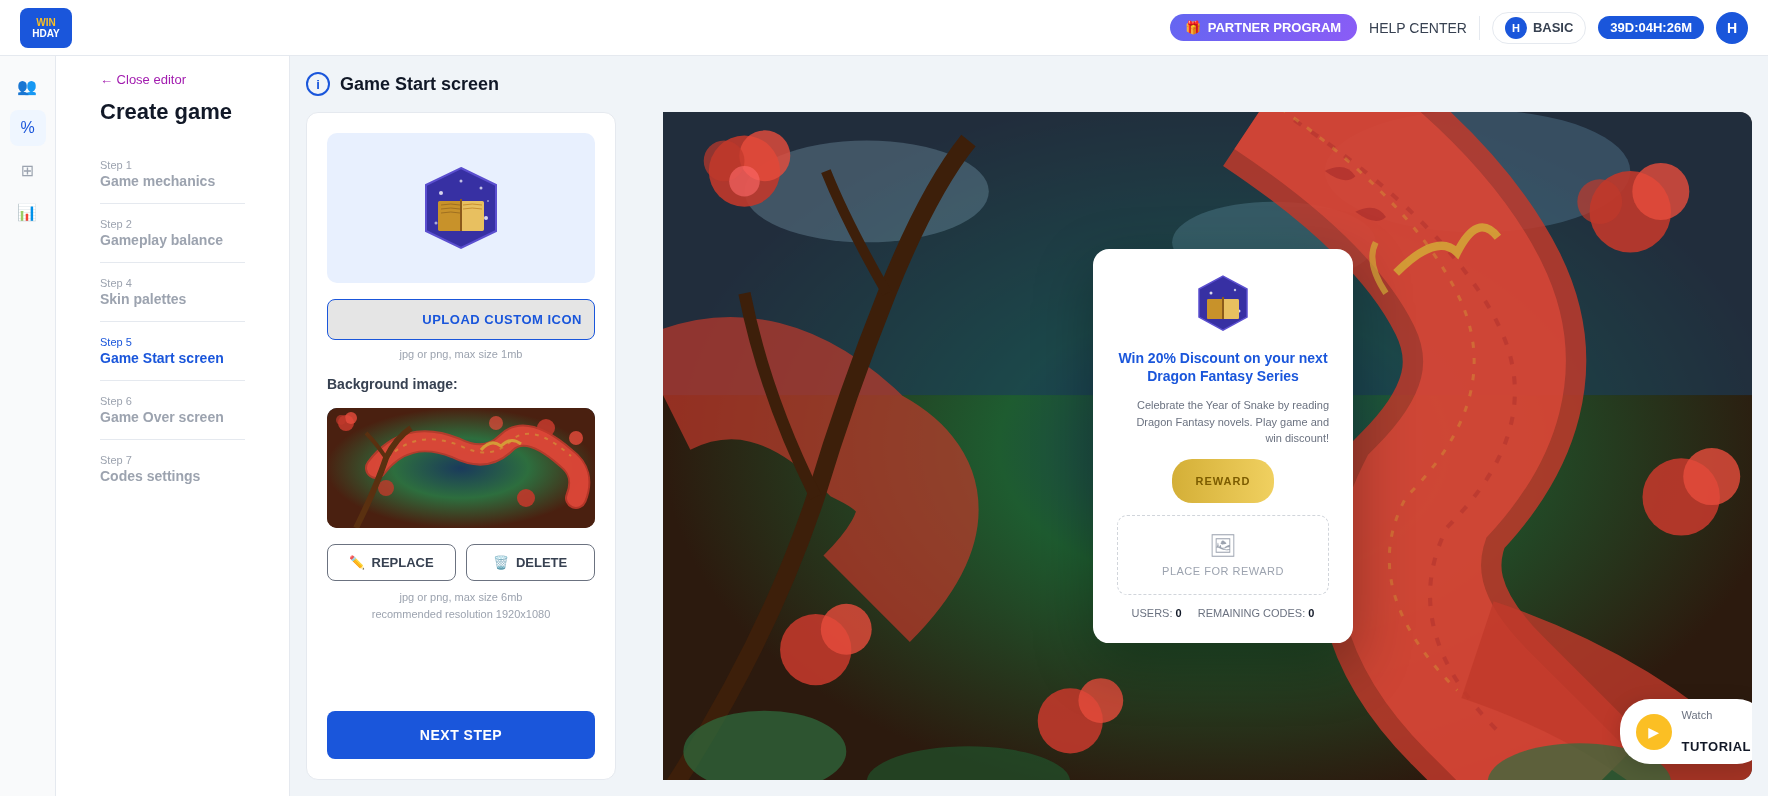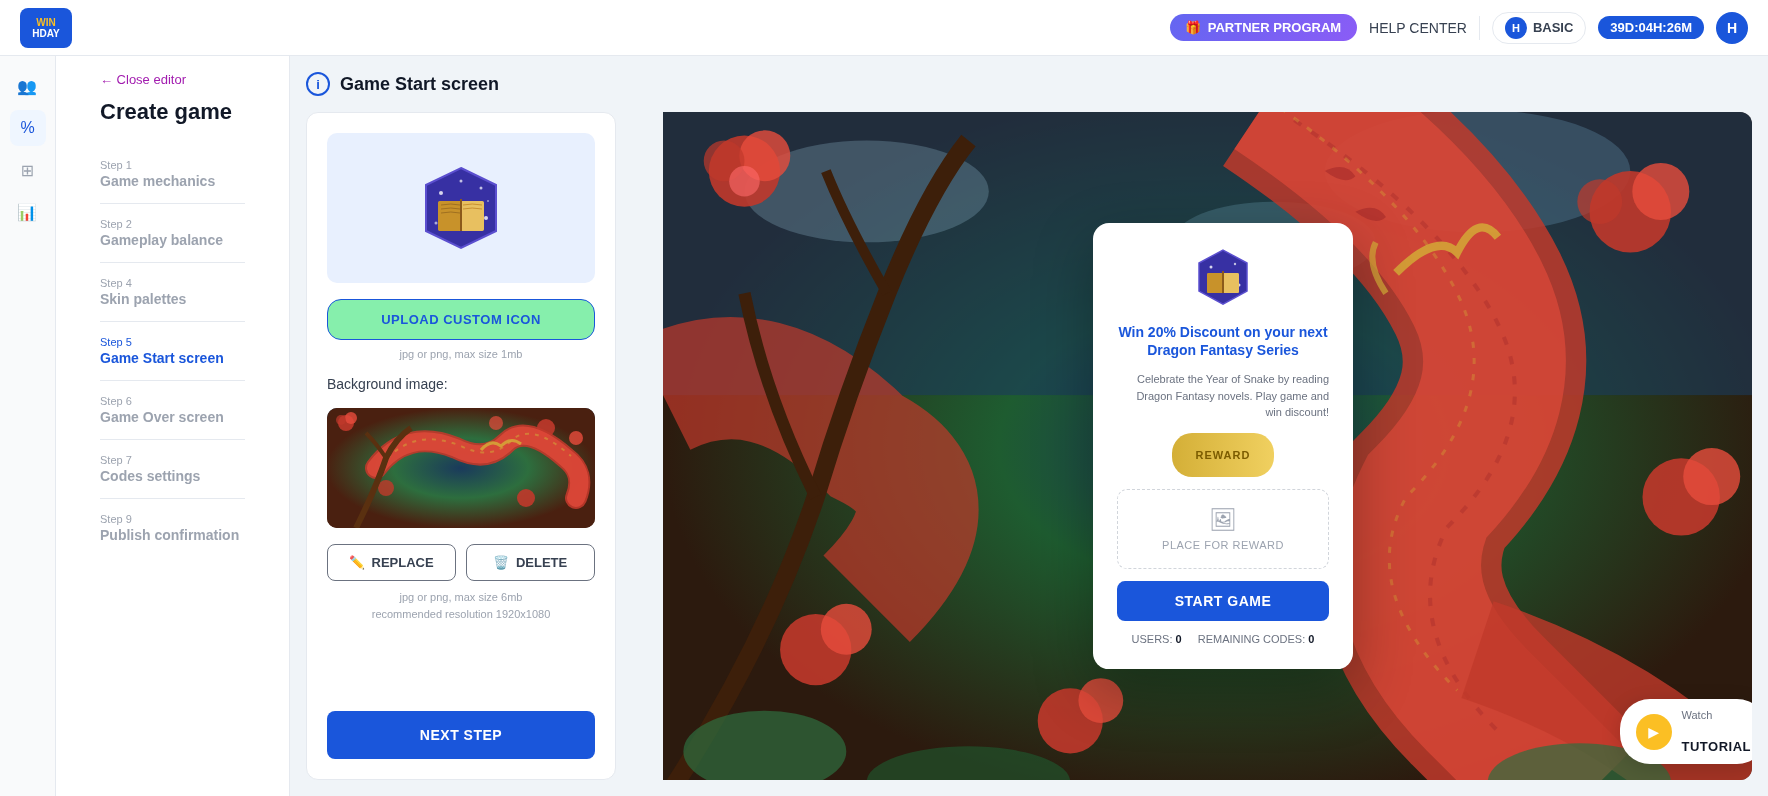--- a/index.html
+++ b/index.html
@@ -191,41 +191,42 @@
 
     .hex-icon {
       width: 90px;
       height: 90px;
       position: relative;
     }
     .hex-svg { width: 90px; height: 90px; }
 
     .upload-btn {
       border: 1.5px solid #1a56db;
-      background: #86efac;
+      background: #e5e5e5;
       color: #1a56db;
-      border-radius: 14px;
+      border-radius: 8px;
       padding: 12px;
       font-size: 13px;
       font-weight: 700;
       letter-spacing: 0.5px;
       cursor: pointer;
       width: 100%;
       text-transform: uppercase;
+      text-align: right;
     }
     .upload-hint {
       text-align: center;
       font-size: 11px;
       color: #9ca3af;
       margin-top: -8px;
     }
 
     .bg-section-label {
       font-size: 14px;
-      font-weight: 400;
+      font-weight: 700;
       color: #374151;
     }
 
     .bg-preview {
       border-radius: 10px;
       overflow: hidden;
       height: 120px;
       background: linear-gradient(135deg, #8b2020 0%, #c0392b 30%, #1a6b3a 70%, #2c7a3e 100%);
       position: relative;
     }
@@ -523,24 +524,20 @@
           <div class="step-label-small">Step 5</div>
           <div class="step-label-main">Game Start screen</div>
         </div>
         <div class="step-item">
           <div class="step-label-small">Step 6</div>
           <div class="step-label-main">Game Over screen</div>
         </div>
         <div class="step-item">
           <div class="step-label-small">Step 7</div>
           <div class="step-label-main">Codes settings</div>
-        </div>
-        <div class="step-item">
-          <div class="step-label-small">Step 9</div>
-          <div class="step-label-main">Publish confirmation</div>
         </div>
       </div>
     </div>
   </div>
 
   <div class="content-area">
 
     <div class="section-header">
       <div class="section-header-icon">i</div>
       <div class="section-title">Game Start screen</div>
@@ -707,21 +704,20 @@
             <div class="card-title">Win 20% Discount on your next Dragon Fantasy Series</div>
             <div class="card-subtitle">Celebrate the Year of Snake by reading Dragon Fantasy novels. Play game and win discount!</div>
 
             <div class="reward-bar">REWARD</div>
 
             <div class="reward-placeholder">
               <div class="reward-icon">🖼</div>
               <div class="reward-text">PLACE FOR REWARD</div>
             </div>
 
-            <button class="start-game-btn">START GAME</button>
 
             <div class="card-footer">
               <span>
                 <span>USERS:</span>
                 <strong>0</strong>
               </span>
               <span>
                 <span>REMAINING CODES:</span>
                 <strong>0</strong>
               </span>

